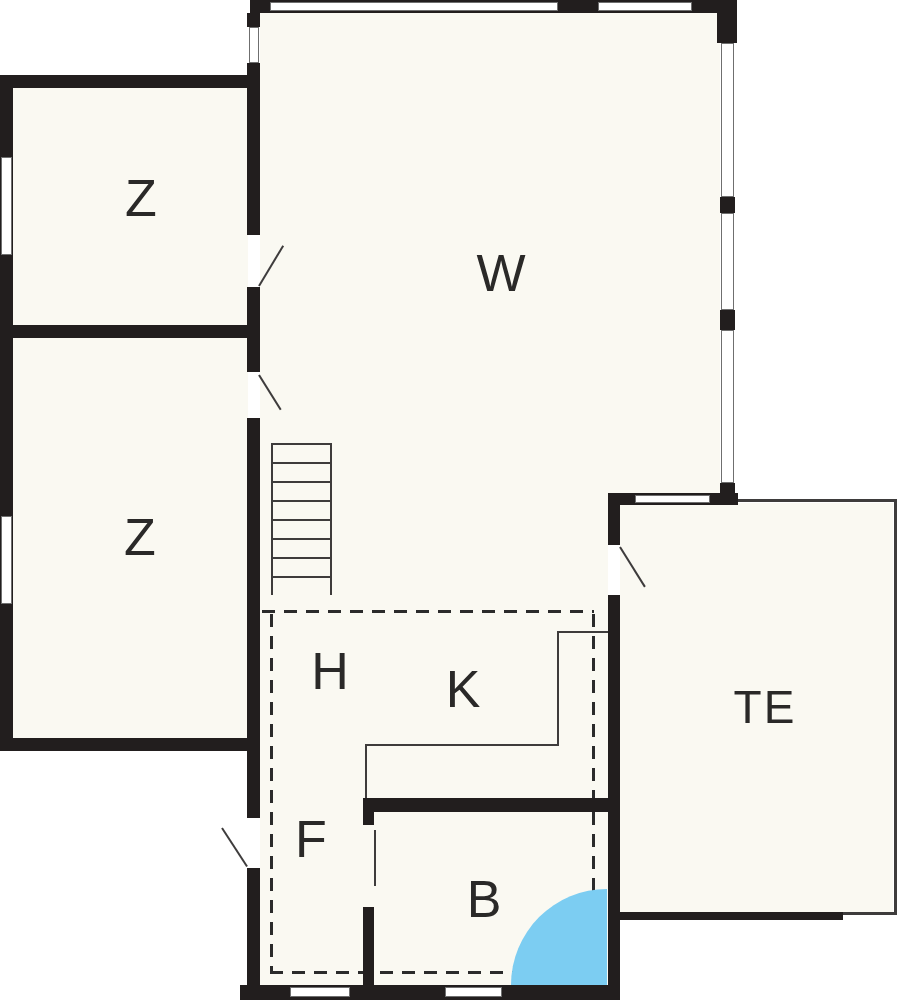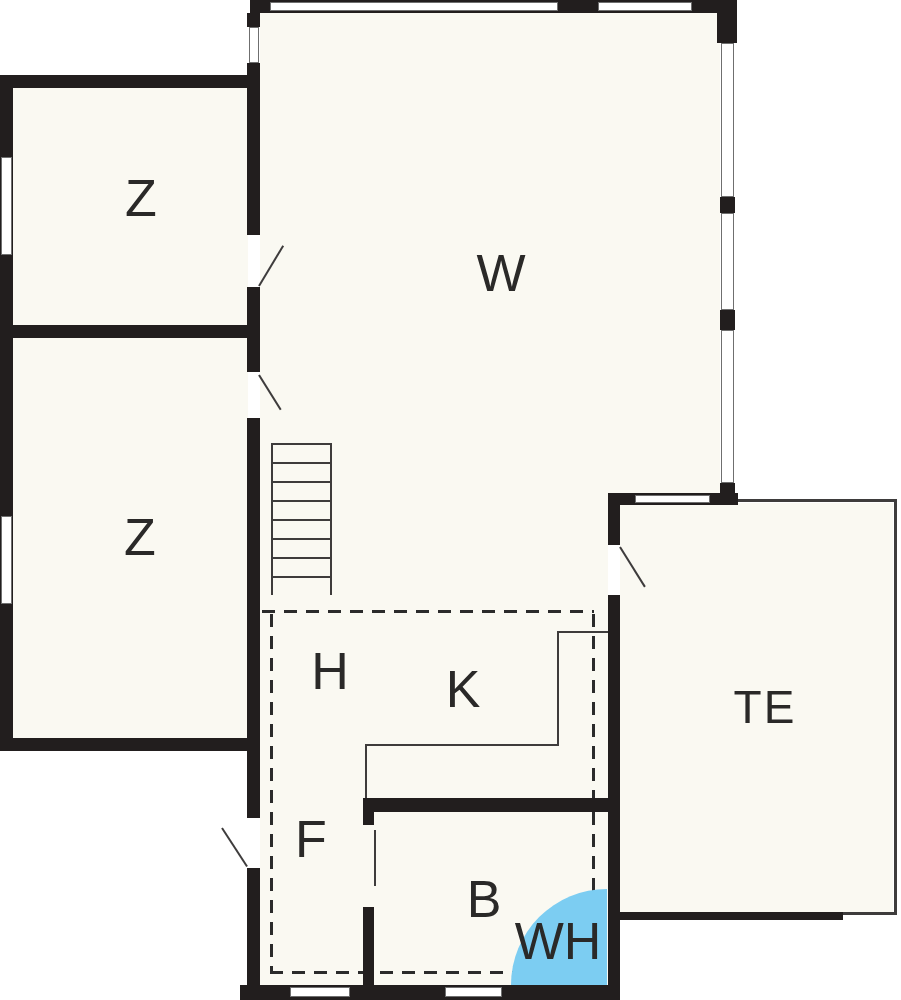--- a/index.html
+++ b/index.html
@@ -119,15 +119,14 @@
   <div class="abs window" style="left:445px;top:987px;width:57px;height:10px;"></div>
 
   <div class="abs room-label" style="left:141px;top:198px;">Z</div>
   <div class="abs room-label" style="left:140px;top:537px;">Z</div>
   <div class="abs room-label" style="left:501px;top:273px;">W</div>
   <div class="abs room-label" style="left:330px;top:671px;">H</div>
   <div class="abs room-label" style="left:463px;top:689px;">K</div>
   <div class="abs room-label" style="left:311px;top:839px;">F</div>
   <div class="abs room-label" style="left:484px;top:899px;">B</div>
   <div class="abs room-label small" style="left:765px;top:707px;">TE</div>
-  <div class="abs room-label" style="left:558px;top:941px;">WH</div>
 
 </div>
 
 </body></html>

